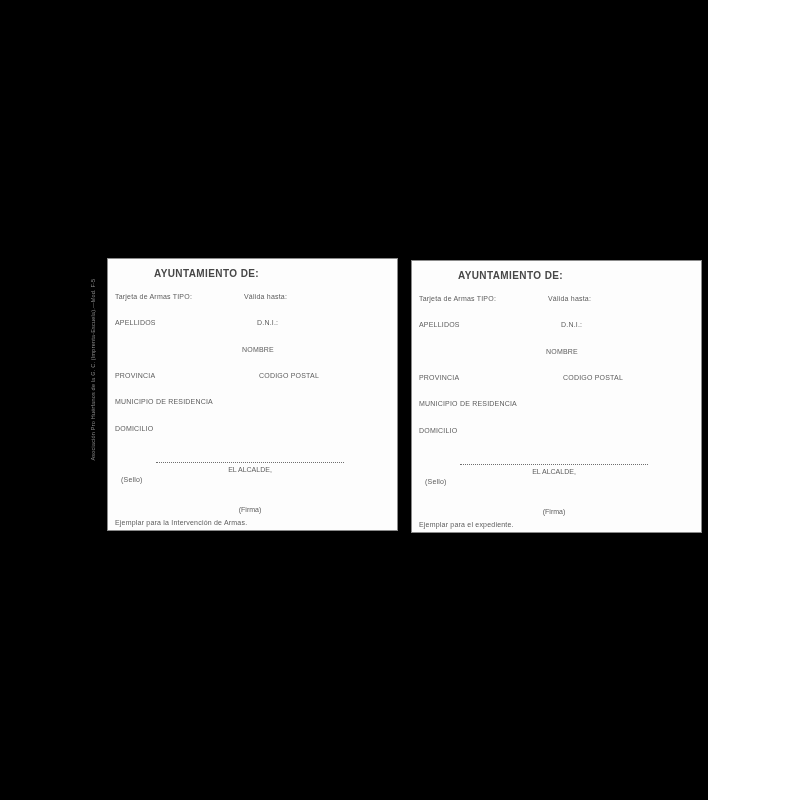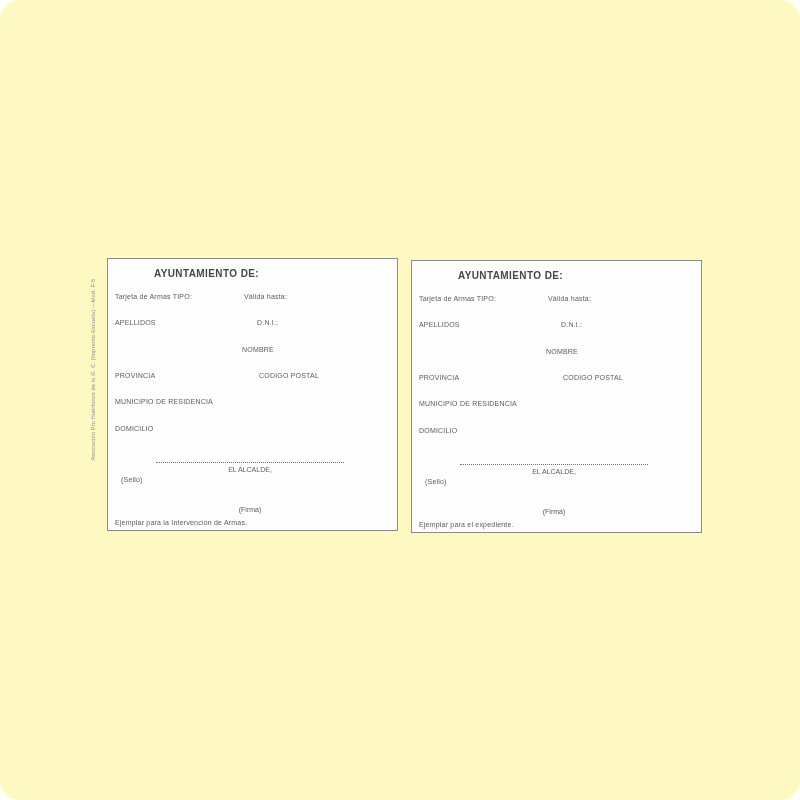--- a/index.html
+++ b/index.html
@@ -6,24 +6,23 @@
     margin: 0;
     padding: 0;
     width: 800px;
     height: 800px;
     background: #ffffff;
     font-family: "Liberation Sans", sans-serif;
     overflow: hidden;
   }
   .sheet {
     position: relative;
-    width: 800px;
+    width: 708px;
     height: 800px;
-    background: #fef9c3;
-    border-radius: 19px;
+    background: #000000;
   }
   .card {
     position: absolute;
     width: 291px;
     height: 273px;
     border: 1px solid #8a8a8a;
     background: #fdfdfd;
     box-sizing: border-box;
   }
   .card-left  { left: 107px; top: 258px; }

